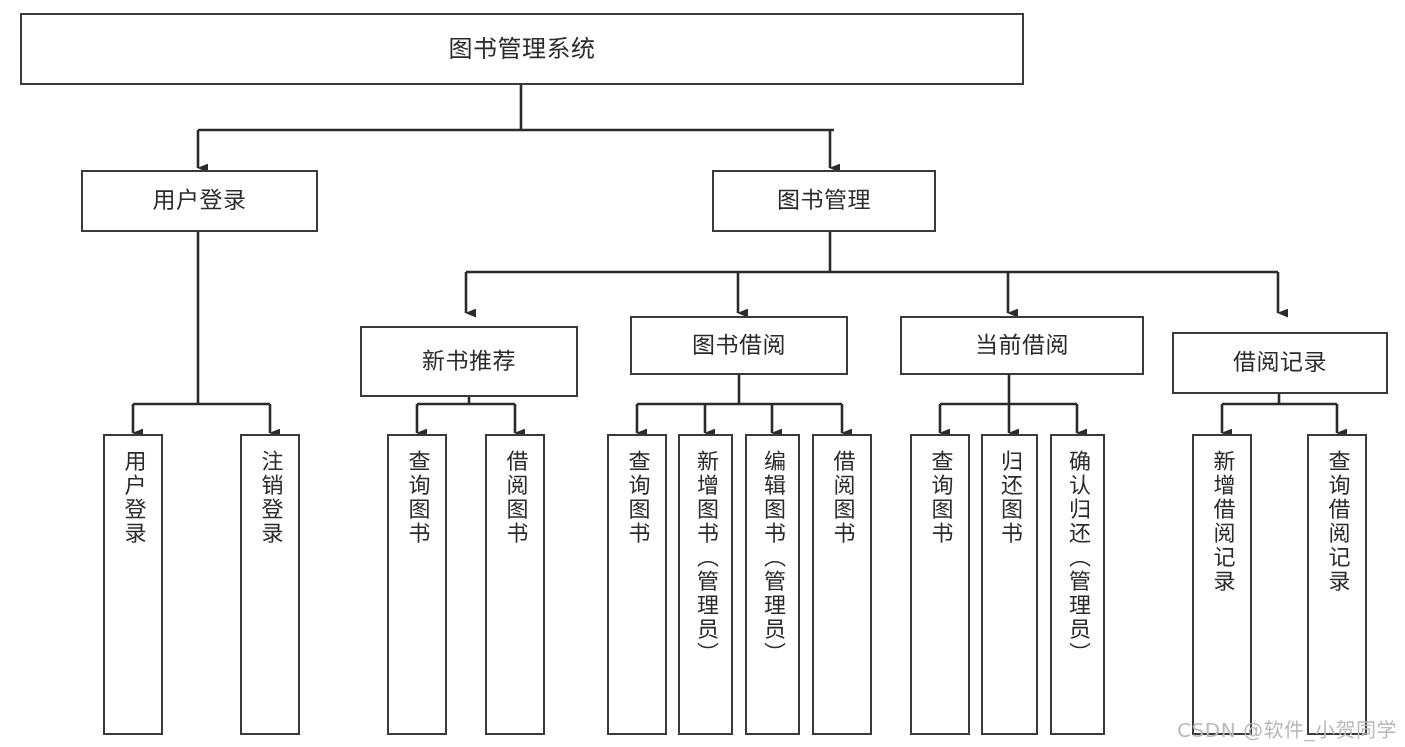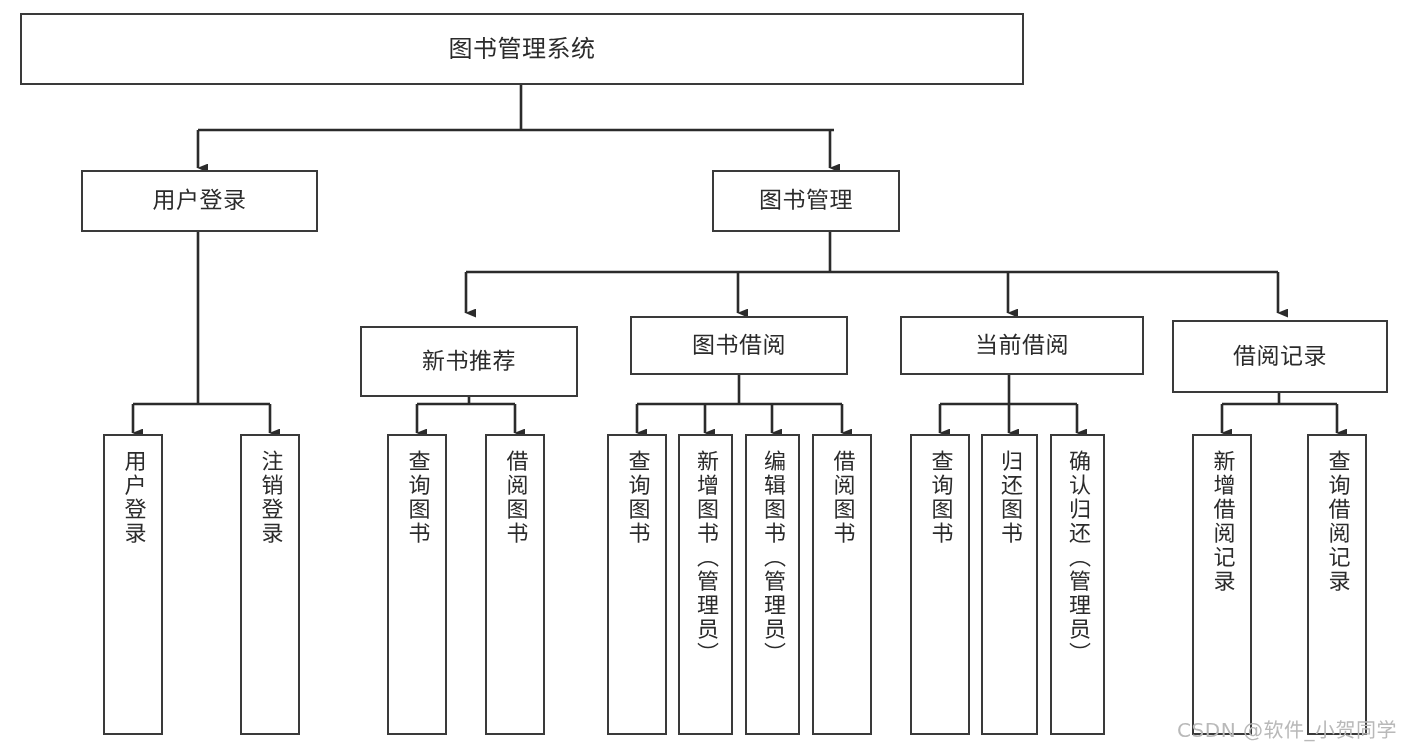--- a/index.html
+++ b/index.html
@@ -142,37 +142,37 @@
   </svg>
 
   <div class="node horiz root" style="left:20px; top:13px; width:1004px; height:72px;">
     <span class="node-label">图书管理系统</span>
   </div>
 
   <div class="node horiz" style="left:81px; top:170px; width:237px; height:62px;">
     <span class="node-label">用户登录</span>
   </div>
 
-  <div class="node horiz" style="left:712px; top:170px; width:188px; height:62px;">
+  <div class="node horiz" style="left:712px; top:170px; width:224px; height:62px;">
     <span class="node-label">图书管理</span>
   </div>
 
   <div class="node horiz" style="left:360px; top:310px; width:218px; height:71px;margin-top:16px;">
     <span class="node-label">新书推荐</span>
   </div>
 
   <div class="node horiz" style="left:630px; top:316px; width:218px; height:59px;">
     <span class="node-label">图书借阅</span>
   </div>
 
   <div class="node horiz" style="left:900px; top:316px; width:244px; height:59px;">
     <span class="node-label">当前借阅</span>
   </div>
 
-  <div class="node horiz" style="left:1172px; top:320px; width:216px; height:73px;">
+  <div class="node horiz" style="left:1172px; top:332px; width:216px; height:62px;">
     <span class="node-label">借阅记录</span>
   </div>
 
   <div class="node vert" style="left:103px; top:434px; width:60px; height:301px;">
     <span class="node-label">用户登录</span>
   </div>
 
   <div class="node vert" style="left:240px; top:434px; width:60px; height:301px;">
     <span class="node-label">注销登录</span>
   </div>

